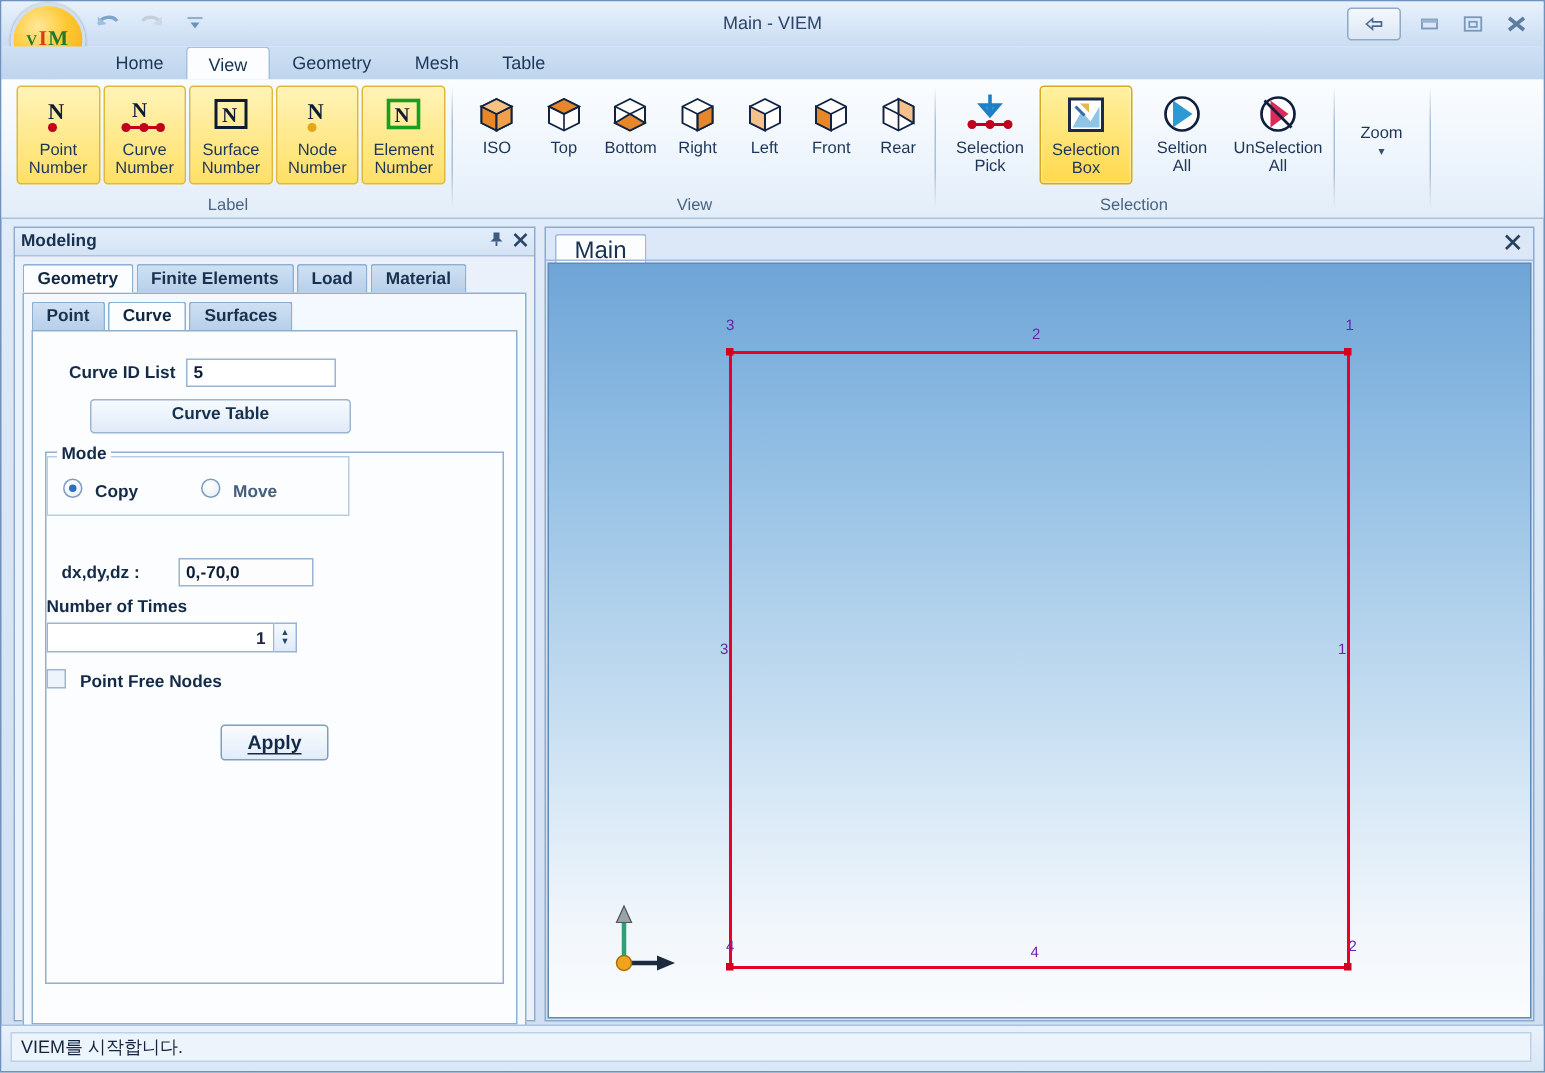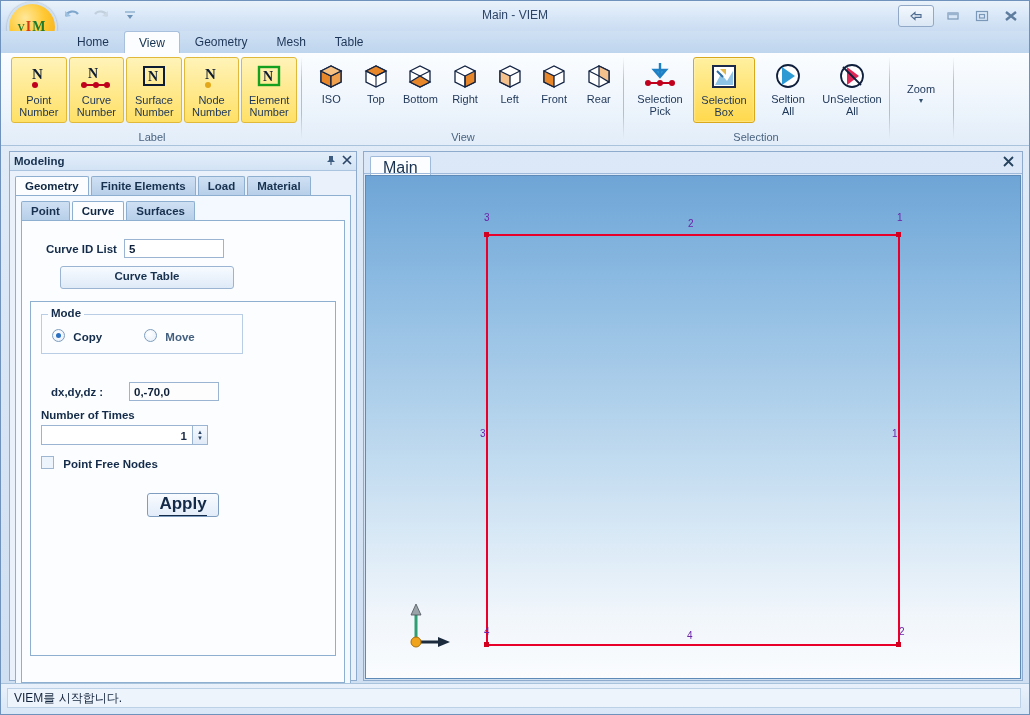--- a/index.html
+++ b/index.html
@@ -136,21 +136,21 @@
     padding:0 4px;font-size:11.5px;color:#0d1f38;box-sizing:border-box;
   }
   .btn{
     border:1px solid #9ab4d2;border-radius:3px;
     background:linear-gradient(180deg,#f7fbff,#dfeaf8);
     font-size:11.5px;color:#17314f;height:21px;line-height:19px;text-align:center;
   }
   .lvl3{display:flex;gap:2px;margin-top:4px;}
   .panel3{
     border:1px solid #8fafd0;background:#fbfdff;box-sizing:border-box;
-    height:355px;padding:10px;
+    height:355px;
   }
   .fieldset{
     border:1px solid #b9cde4;position:relative;padding:12px 10px 9px 10px;margin-top:8px;
   }
   .fieldset .legend{
     position:absolute;top:-8px;left:6px;background:#fbfdff;padding:0 3px;font-size:11.5px;color:#132b48;
   }
   .radio{
     width:11px;height:11px;border-radius:50%;border:1px solid #7f9dbe;
     background:radial-gradient(circle at 40% 35%,#ffffff,#e3edf8);
@@ -171,21 +171,21 @@
   }
   .spin .sb{
     width:14px;border:1px solid #9ab4d2;border-left:none;
     background:linear-gradient(180deg,#f5faff,#e0eaf7);
     display:flex;flex-direction:column;justify-content:center;align-items:center;
   }
   .spin .sb div{font-size:6px;line-height:6px;color:#2a4467;}
   .applybtn{
     width:70px;height:22px;margin:22px auto 16px auto;border:1px solid #7f9dbe;border-radius:3px;
     background:linear-gradient(180deg,#f9fcff,#e2ecf9);
-    font-size:17px;color:#132b48;display:flex;justify-content:center;
+    font-size:13px;color:#132b48;display:flex;align-items:center;justify-content:center;
   }
   .applybtn span{border-bottom:1px solid #132b48;}
 
   
   .docarea{
     position:absolute;left:362px;top:150px;width:660px;height:530px;
     background:linear-gradient(180deg,#dce8f7,#cfdff2);
     border:1px solid #8eabcd;box-sizing:border-box;
   }
   .doctabs{height:22px;position:relative;padding-left:6px;}

